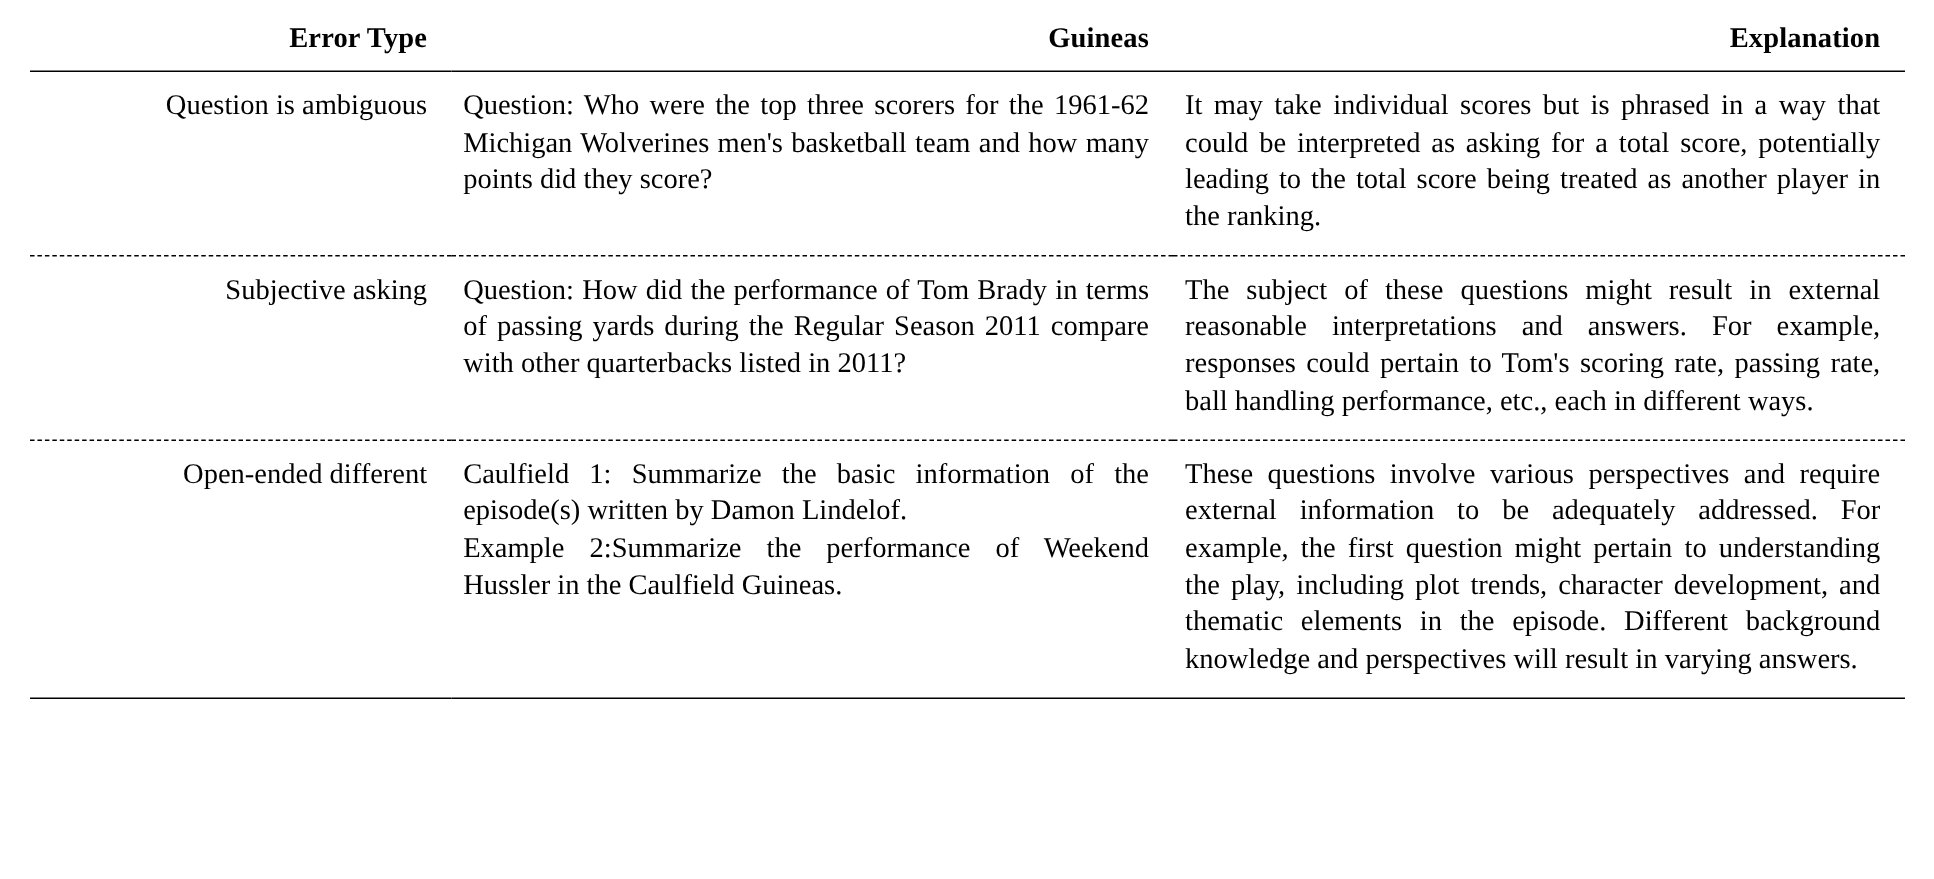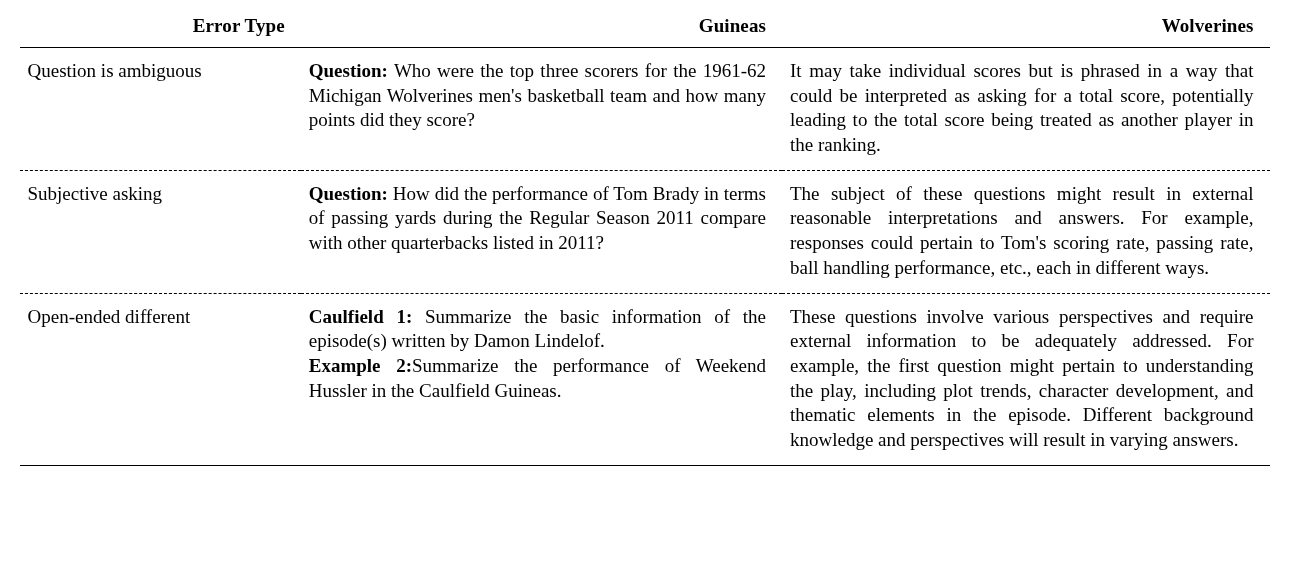--- a/index.html
+++ b/index.html
@@ -46,48 +46,48 @@
   tbody td {
     vertical-align: top;
     font-size: 19px;
     line-height: 1.30;
     padding: 11px 16px 12px 8px;
     text-align: justify;
     text-justify: inter-word;
     hyphens: manual;
   }
   tbody td.col-type {
-    text-align: left;
+    text-align: right;
     white-space: normal;
   }
   tr.dashed-row > td {
     border-top: 1.3px dashed #000;
   }
   .q-label {
-    font-weight: bold;
+    font-weight: normal;
   }
   .blk {
     display: block;
   }
 </style>
 </head>
 <body>
 
 <div class="table-wrap">
   <table class="err-table">
     <colgroup>
       <col class="c1">
       <col class="c2">
       <col class="c3">
     </colgroup>
     <thead>
       <tr class="rule-top">
         <th>Error Type</th>
         <th>Guineas</th>
-        <th>Wolverines</th>
+        <th>Explanation</th>
       </tr>
     </thead>
     <tbody>
 
       <tr class="rule-mid">
         <td class="col-type">Question is ambiguous</td>
         <td class="col-example"><span class="q-label">Question:</span><span> Who were the top three scorers for the 1961-62 Michigan Wolverines men's basketball team and how many points did they score?</span></td>
         <td class="col-expl">It may take individual scores but is phrased in a way that could be interpreted as asking for a total score, potentially leading to the total score being treated as another player in the ranking.</td>
       </tr>
 

